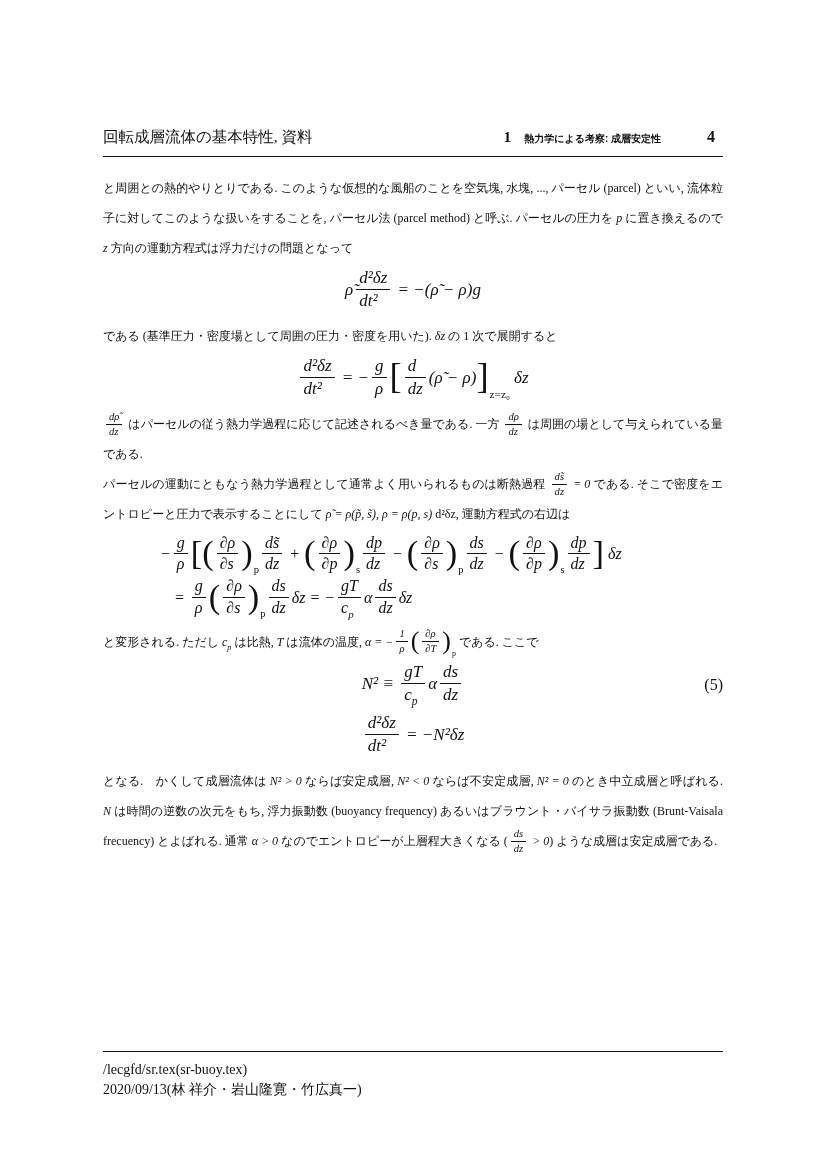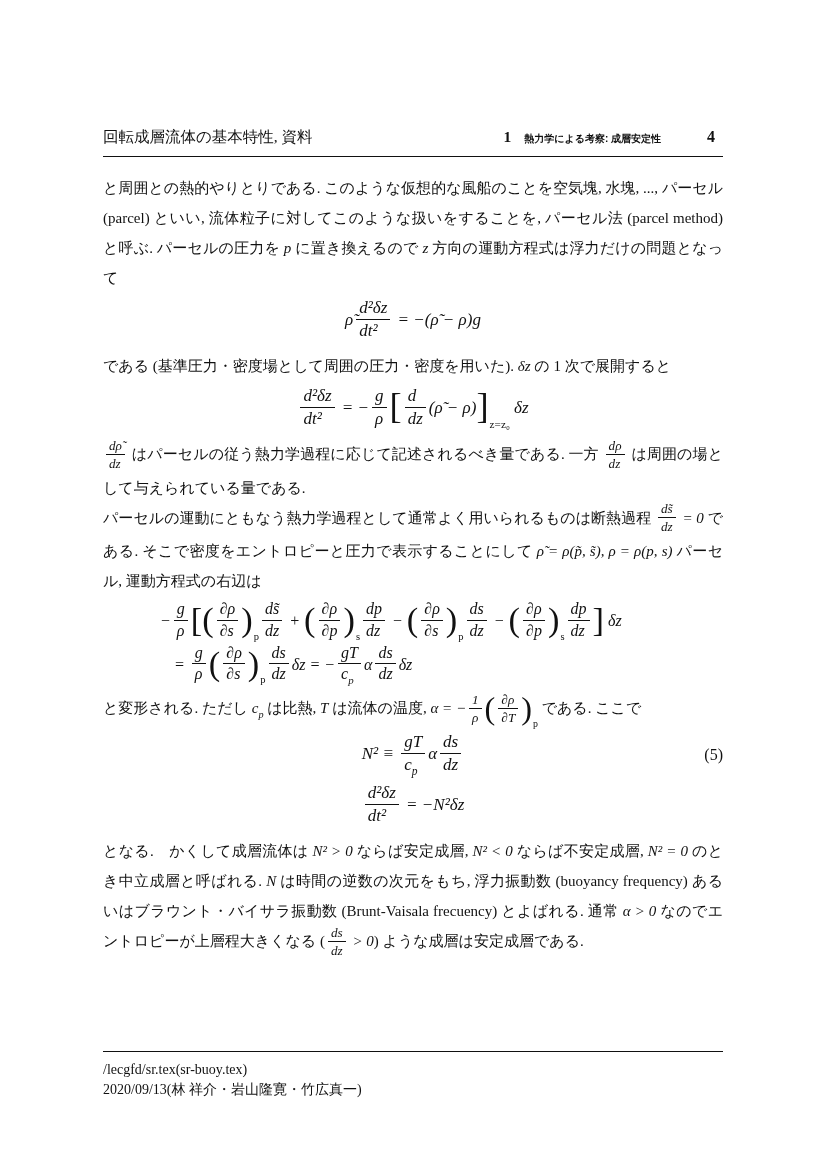--- a/index.html
+++ b/index.html
@@ -17,21 +17,21 @@
     padding-bottom:7px;font-size:15.5px;line-height:21px;
   }
   .header-left{font-weight:normal;}
   .header-right{margin-left:auto;display:flex;align-items:baseline;}
   .section-no{font-weight:bold;font-size:15.5px;}
   .section-title{font-weight:bold;font-family:"Liberation Sans","DejaVu Sans",sans-serif;font-size:10px;margin-left:13px;}
   .page-no{font-weight:bold;margin-left:46px;padding-right:8px;font-size:16px;}
 
   
   .para{
-    font-size:15px;line-height:30px;text-align:justify;
+    font-size:12px;line-height:30px;text-align:justify;
     margin:0;
   }
   .para.first{margin-top:16px;}
   .para .t-frac{font-size:0.88em;}
 
   
   .t-jp{font-style:normal;}
   .t-txt{font-style:italic;}
   .t-sub{font-style:italic;font-size:0.68em;vertical-align:-0.45em;line-height:0;}
   .t-subl{font-size:0.66em;vertical-align:-1.35em;line-height:0;margin-left:1px;}
@@ -82,21 +82,21 @@
   <p class="para first"><span class="t-jp">と周囲との熱的やりとりである. このような仮想的な風船のことを空気塊, 水塊, ..., パーセル (parcel) といい, 流体粒子に対してこのような扱いをすることを, パーセル法 (parcel method) と呼ぶ. パーセルの圧力を </span><span class="t-txt">p</span><span class="t-jp"> に置き換えるので </span><span class="t-txt">z</span><span class="t-jp"> 方向の運動方程式は浮力だけの問題となって</span></p>
 
   <div class="eq"><span class="t-txt">ρ̃</span><span class="t-frac"><span class="num">d²δz</span><span class="den">dt²</span></span><span class="t-txt"> = −(ρ̃ − ρ)g</span></div>
 
   <p class="para"><span class="t-jp">である (基準圧力・密度場として周囲の圧力・密度を用いた). </span><span class="t-txt">δz</span><span class="t-jp"> の 1 次で展開すると</span></p>
 
   <div class="eq"><span class="t-frac"><span class="num">d²δz</span><span class="den">dt²</span></span><span class="t-txt"> = −</span><span class="t-frac"><span class="num">g</span><span class="den">ρ</span></span><span class="t-big">[</span><span class="t-frac"><span class="num">d</span><span class="den">dz</span></span><span class="t-txt">(ρ̃ − ρ)</span><span class="t-big">]</span><span class="t-subl">z=z₀</span><span class="t-txt"> δz</span></div>
 
   <p class="para"><span class="t-frac"><span class="num">dρ̃</span><span class="den">dz</span></span><span class="t-jp"> はパーセルの従う熱力学過程に応じて記述されるべき量である. 一方 </span><span class="t-frac"><span class="num">dρ</span><span class="den">dz</span></span><span class="t-jp"> は周囲の場として与えられている量である.</span></p>
 
-  <p class="para"><span class="t-jp">パーセルの運動にともなう熱力学過程として通常よく用いられるものは断熱過程 </span><span class="t-frac"><span class="num">ds̃</span><span class="den">dz</span></span><span class="t-txt"> = 0</span><span class="t-jp"> である. そこで密度をエントロピーと圧力で表示することにして </span><span class="t-txt">ρ̃ = ρ(p̃, s̃), ρ = ρ(p, s)</span><span class="t-jp"> パーセル, 運動方程式の右辺は</span></p>
+  <p class="para"><span class="t-jp">パーセルの運動にともなう熱力学過程として通常よく用いられるものは断熱過程 </span><span class="t-frac"><span class="num">ds̃</span><span class="den">dz</span></span><span class="t-txt"> = 0</span><span class="t-jp"> である. そこで密度をエントロピーと圧力で表示することにして </span><span class="t-txt">ρ̃ = ρ(p̃, s̃), ρ = ρ(p, s)</span><span class="t-jp"> d²δz, 運動方程式の右辺は</span></p>
 
   <div class="eq-c">
     <div class="eq-line"><span class="t-txt">−</span><span class="t-frac"><span class="num">g</span><span class="den">ρ</span></span><span class="t-big">[</span><span class="t-big">(</span><span class="t-frac"><span class="num">∂ρ</span><span class="den">∂s</span></span><span class="t-big">)</span><span class="t-subl">p</span><span class="t-frac"><span class="num">ds̃</span><span class="den">dz</span></span><span class="t-txt"> + </span><span class="t-big">(</span><span class="t-frac"><span class="num">∂ρ</span><span class="den">∂p</span></span><span class="t-big">)</span><span class="t-subl">s</span><span class="t-frac"><span class="num">dp</span><span class="den">dz</span></span><span class="t-txt"> − </span><span class="t-big">(</span><span class="t-frac"><span class="num">∂ρ</span><span class="den">∂s</span></span><span class="t-big">)</span><span class="t-subl">p</span><span class="t-frac"><span class="num">ds</span><span class="den">dz</span></span><span class="t-txt"> − </span><span class="t-big">(</span><span class="t-frac"><span class="num">∂ρ</span><span class="den">∂p</span></span><span class="t-big">)</span><span class="t-subl">s</span><span class="t-frac"><span class="num">dp</span><span class="den">dz</span></span><span class="t-big">]</span><span class="t-txt"> δz</span></div>
     <div class="eq-line eq-line2"><span class="t-txt">= </span><span class="t-frac"><span class="num">g</span><span class="den">ρ</span></span><span class="t-big">(</span><span class="t-frac"><span class="num">∂ρ</span><span class="den">∂s</span></span><span class="t-big">)</span><span class="t-subl">p</span><span class="t-frac"><span class="num">ds</span><span class="den">dz</span></span><span class="t-txt">δz = −</span><span class="t-frac"><span class="num">gT</span><span class="den"><span class="t-txt">c</span><span class="t-sub">p</span></span></span><span class="t-txt">α</span><span class="t-frac"><span class="num">ds</span><span class="den">dz</span></span><span class="t-txt">δz</span></div>
   </div>
 
   <p class="para"><span class="t-jp">と変形される. ただし </span><span class="t-txt">c</span><span class="t-sub">p</span><span class="t-jp"> は比熱, </span><span class="t-txt">T</span><span class="t-jp"> は流体の温度, </span><span class="t-txt">α = −</span><span class="t-frac"><span class="num">1</span><span class="den">ρ</span></span><span class="t-big">(</span><span class="t-frac"><span class="num">∂ρ</span><span class="den">∂T</span></span><span class="t-big">)</span><span class="t-subl">p</span><span class="t-jp"> である. ここで</span></p>
 
   <div class="eq eq-numbered">
     <span><span class="t-txt">N² ≡ </span><span class="t-frac"><span class="num">gT</span><span class="den"><span class="t-txt">c</span><span class="t-sub">p</span></span></span><span class="t-txt">α</span><span class="t-frac"><span class="num">ds</span><span class="den">dz</span></span></span>

